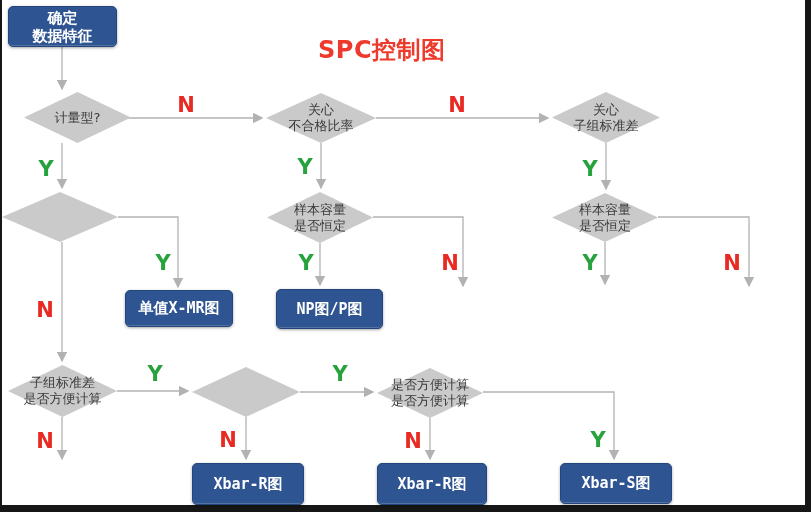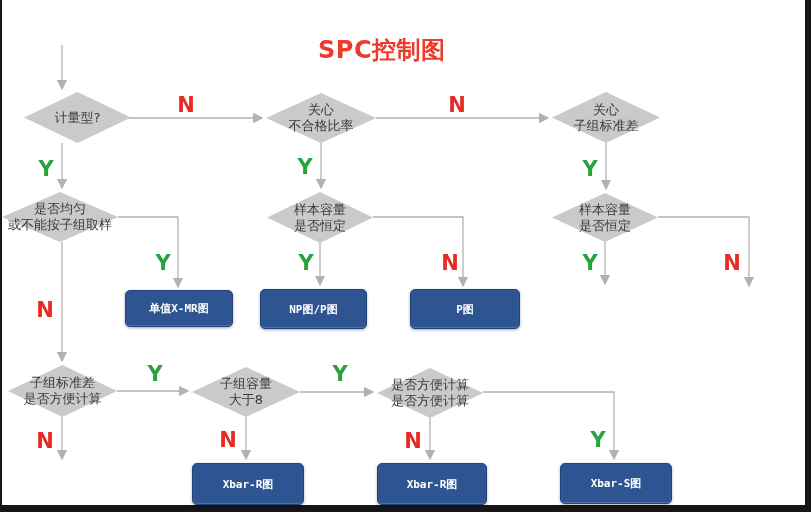--- a/index.html
+++ b/index.html
@@ -23,21 +23,21 @@
   
   .box{
     position:absolute;z-index:2;
     background:#2e5492;border:1px solid #24457c;border-radius:5px;
     box-shadow:0 1px 3px rgba(0,0,0,0.35), inset 0 -1px 0 rgba(255,255,255,0.18);
     display:flex;align-items:center;justify-content:center;
     color:#ffffff;font-weight:bold;
   }
   .box .label{
     font-family:"DejaVu Sans Mono","DejaVu Sans",sans-serif;
-    font-size:11px;white-space:nowrap;text-align:center;
+    font-size:15px;white-space:nowrap;text-align:center;
   }
   .box .multiline{font-size:15px;line-height:18px;text-align:center;}
   .box .multiline .l{display:block;}
   
   .diamond{position:absolute;z-index:2;}
   .diamond .shape{
     position:absolute;left:0;top:0;right:0;bottom:0;
     background:#cacaca;
     clip-path:polygon(50% 0,100% 50%,50% 100%,0 50%);
   }
@@ -83,20 +83,26 @@
       <path d="M117,391 L188,391" marker-end="url(#arr)"></path>
       <path d="M246,417 L246,459" marker-end="url(#arr)"></path>
       <path d="M300,392 L373,392" marker-end="url(#arr)"></path>
       <path d="M430,418 L430,459" marker-end="url(#arr)"></path>
       <path d="M483,392 L614,392 L614,459" marker-end="url(#arr)"></path>
     </g>
   </svg>
 
   <div class="title">SPC控制图</div>
 
+  <div class="box" style="left:8px;top:6px;width:107px;height:39px">
+    <span class="multiline">
+      <span class="l">确定</span>
+      <span class="l">数据特征</span>
+    </span>
+  </div>
 
   <div class="diamond" style="left:24px;top:92px;width:107px;height:51px">
     <div class="shape"></div>
     <div class="dtext">
       <span class="l">计量型?</span>
       <span class="l"></span>
     </div>
   </div>
 
   <div class="diamond" style="left:266px;top:93px;width:110px;height:50px">
@@ -110,24 +116,20 @@
   <div class="diamond" style="left:552px;top:92px;width:108px;height:51px">
     <div class="shape"></div>
     <div class="dtext">
       <span class="l">关心</span>
       <span class="l">子组标准差</span>
     </div>
   </div>
 
   <div class="diamond" style="left:2px;top:192px;width:116px;height:50px">
     <div class="shape"></div>
-    <div class="dtext">
-      <span class="l">是否均匀</span>
-      <span class="l">或不能按子组取样</span>
-    </div>
   </div>
 
   <div class="diamond" style="left:267px;top:192px;width:106px;height:51px">
     <div class="shape"></div>
     <div class="dtext">
       <span class="l">样本容量</span>
       <span class="l">是否恒定</span>
     </div>
   </div>
 
@@ -142,42 +144,35 @@
   <div class="diamond" style="left:8px;top:365px;width:109px;height:52px">
     <div class="shape"></div>
     <div class="dtext">
       <span class="l">子组标准差</span>
       <span class="l">是否方便计算</span>
     </div>
   </div>
 
   <div class="diamond" style="left:192px;top:367px;width:108px;height:50px">
     <div class="shape"></div>
-    <div class="dtext">
-      <span class="l">子组容量</span>
-      <span class="l">大于8</span>
-    </div>
   </div>
 
   <div class="diamond" style="left:377px;top:368px;width:106px;height:50px">
     <div class="shape"></div>
     <div class="dtext">
       <span class="l">是否方便计算</span>
       <span class="l">是否方便计算</span>
     </div>
   </div>
 
   <div class="box" style="left:125px;top:290px;width:106px;height:35px">
     <span class="label">单值X-MR图</span>
   </div>
-  <div class="box" style="left:260px;top:289px;width:105px;height:38px">
+  <div class="box" style="left:276px;top:289px;width:105px;height:38px">
     <span class="label">NP图/P图</span>
-  </div>
-  <div class="box" style="left:410px;top:289px;width:108px;height:38px">
-    <span class="label">P图</span>
   </div>
   <div class="box" style="left:192px;top:463px;width:110px;height:40px">
     <span class="label">Xbar-R图</span>
   </div>
   <div class="box" style="left:377px;top:463px;width:108px;height:40px">
     <span class="label">Xbar-R图</span>
   </div>
   <div class="box" style="left:560px;top:463px;width:110px;height:39px">
     <span class="label">Xbar-S图</span>
   </div>

